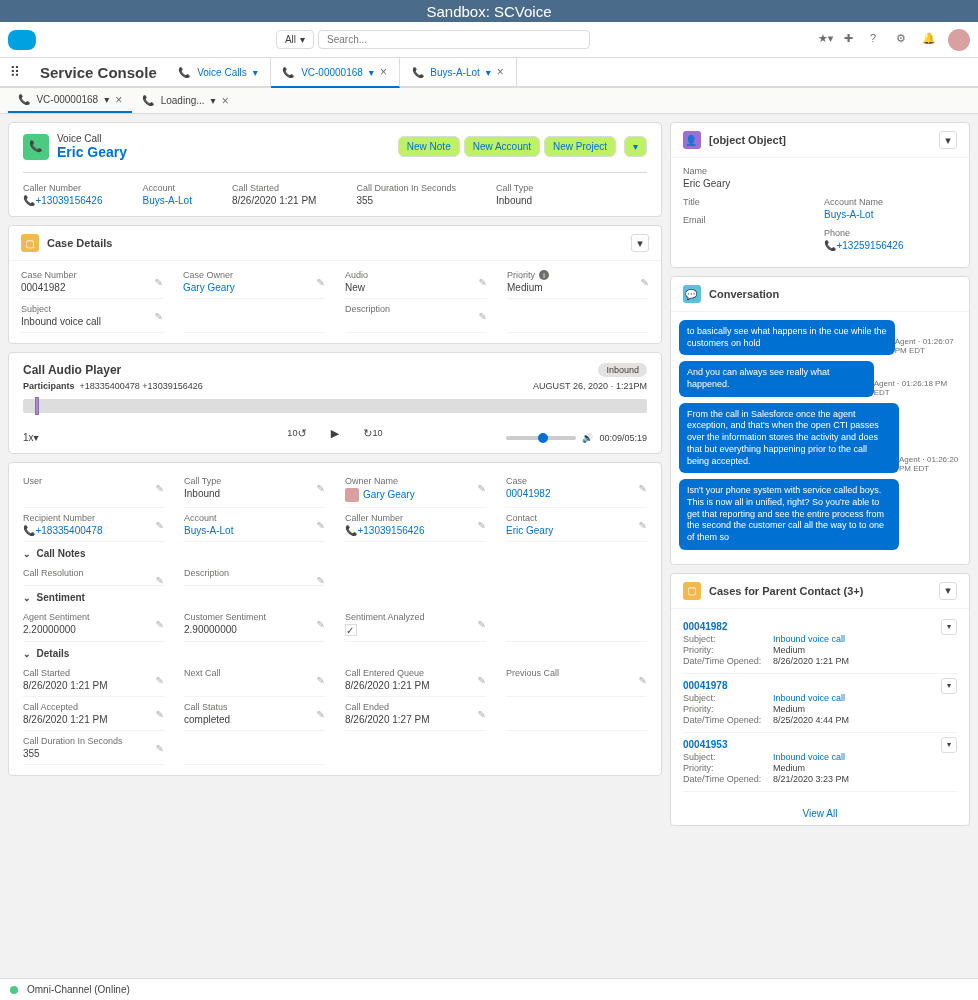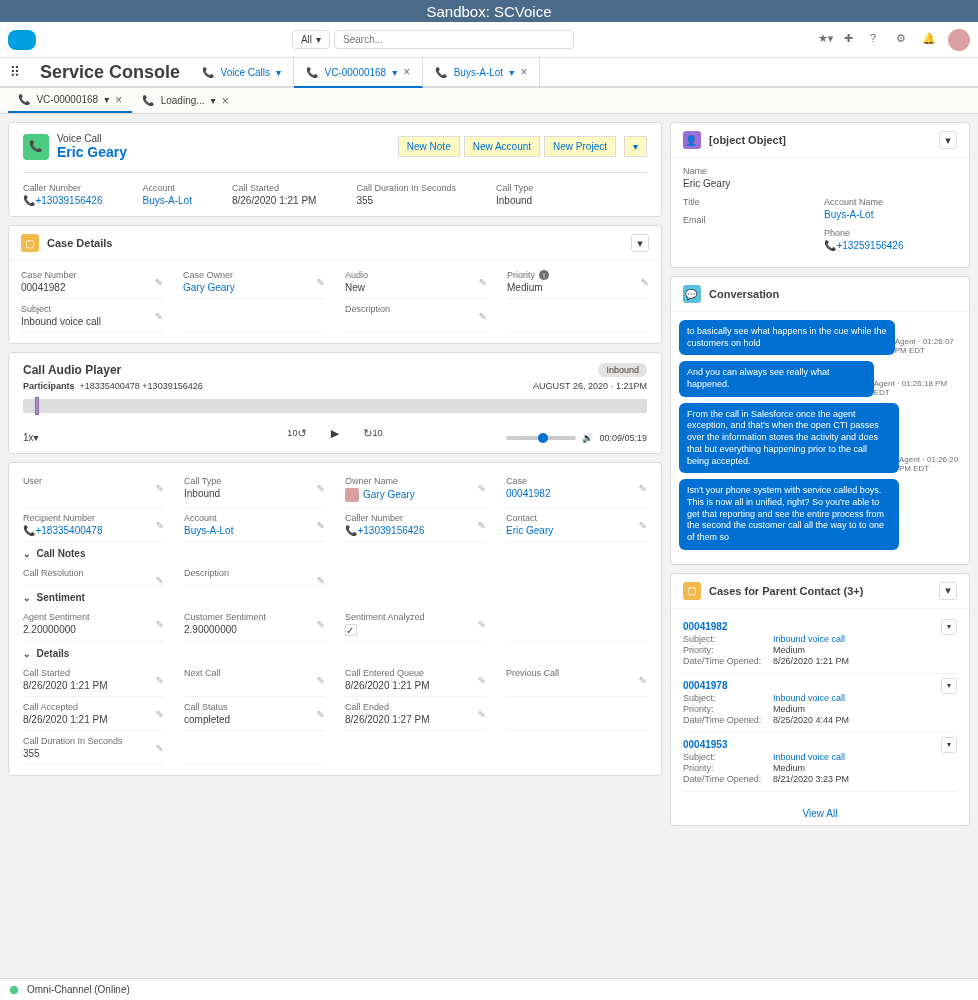--- a/index.html
+++ b/index.html
@@ -2,46 +2,46 @@
 <html><head>
 <meta charset="utf-8">
 <style>
 *{box-sizing:border-box;margin:0;padding:0;font-family:-apple-system,BlinkMacSystemFont,"Segoe UI",Arial,sans-serif}
 body{background:#f3f2f2;font-size:11px;color:#3e3e3c}
 .topbar{background:#4a6b8a;color:#fff;height:22px;display:flex;align-items:center;justify-content:center;font-size:15px}
 .navbar{background:#fff;height:36px;display:flex;align-items:center;border-bottom:1px solid #dddbda;padding:0 8px;gap:8px}
 .cloud-logo{width:28px;height:20px;background:#00a1e0;border-radius:8px;margin-right:12px}
 .search-wrap{flex:1;display:flex;justify-content:center;gap:4px}
 .search-scope{border:1px solid #dddbda;border-radius:4px;padding:3px 8px;font-size:10px;display:flex;align-items:center;gap:4px}
-.search-box{width:240px;border:1px solid #dddbda;border-radius:4px;padding:3px 8px;font-size:10px}
+.search-box{width:272px;border:1px solid #dddbda;border-radius:4px;padding:3px 8px;font-size:10px}
 .nav-icons{display:flex;gap:10px;align-items:center}
 .nav-icon{width:16px;height:16px;color:#706e6b;cursor:pointer}
 .avatar{width:22px;height:22px;border-radius:50%;background:#d8a0a0}
 .app-bar{background:#fff;height:30px;display:flex;align-items:center;border-bottom:2px solid #dddbda}
 .waffle{width:30px;display:flex;align-items:center;justify-content:center;font-size:14px}
-.app-name{font-size:18px;font-weight:600;padding:0 10px}
+.app-name{font-size:15px;font-weight:600;padding:0 10px}
 .ws-tabs{display:flex;height:100%}
 .ws-tab{display:flex;align-items:center;gap:6px;padding:0 12px;border-right:1px solid #dddbda;font-size:10px;color:#0070d2;cursor:pointer;position:relative}
 .ws-tab.active{border-bottom:2px solid #0070d2;margin-bottom:-2px}
 .ws-tab .phone-ico{color:#54c473}
 .tab-close{color:#706e6b;font-size:12px}
 .subtab-bar{background:#fafaf9;height:26px;display:flex;align-items:center;border-bottom:1px solid #dddbda;padding-left:8px}
 .subtab{display:flex;align-items:center;gap:6px;padding:0 10px;font-size:10px;height:100%;cursor:pointer}
 .subtab.active{border-bottom:2px solid #0070d2}
 .content{display:flex;gap:8px;padding:8px}
 .main-col{flex:1;display:flex;flex-direction:column;gap:8px;min-width:0}
 .side-col{width:300px;display:flex;flex-direction:column;gap:8px}
 .card{background:#fff;border:1px solid #dddbda;border-radius:4px}
 .highlight-panel{padding:10px 14px}
 .hp-top{display:flex;align-items:center;gap:8px}
 .hp-icon{width:26px;height:26px;background:#4bca81;border-radius:4px;display:flex;align-items:center;justify-content:center;color:#fff}
 .hp-title-block .obj-label{font-size:10px;color:#3e3e3c}
 .hp-title-block .rec-name{font-size:14px;font-weight:600;color:#0070d2}
 .hp-actions{margin-left:auto;display:flex;gap:4px}
-.hp-btn{border:1px solid #dddbda;background:#fef9c3;padding:4px 8px;font-size:10px;border-radius:0;color:#0070d2;cursor:pointer}
+.hp-btn{border:1px solid #dddbda;background:#bef264;padding:4px 8px;font-size:10px;border-radius:6px;color:#0070d2;cursor:pointer}
 .hp-fields{display:flex;gap:40px;margin-top:12px;padding-top:10px;border-top:1px solid #dddbda}
 .hp-field .lbl{font-size:9px;color:#706e6b;margin-bottom:2px}
 .hp-field .val{font-size:10px}
 .link{color:#0070d2;cursor:pointer}
 .panel-header{display:flex;align-items:center;gap:8px;padding:8px 12px;border-bottom:1px solid #f3f2f2}
 .panel-icon{width:18px;height:18px;border-radius:3px;display:flex;align-items:center;justify-content:center;color:#fff;font-size:10px}
 .panel-title{font-size:11px;font-weight:700}
 .panel-chev{margin-left:auto;width:18px;height:18px;border:1px solid #dddbda;border-radius:3px;display:flex;align-items:center;justify-content:center;cursor:pointer}
 .panel-body{padding:6px 12px 10px}
 .fgrid{display:grid;grid-template-columns:1fr 1fr 1fr 1fr;gap:2px 20px}

